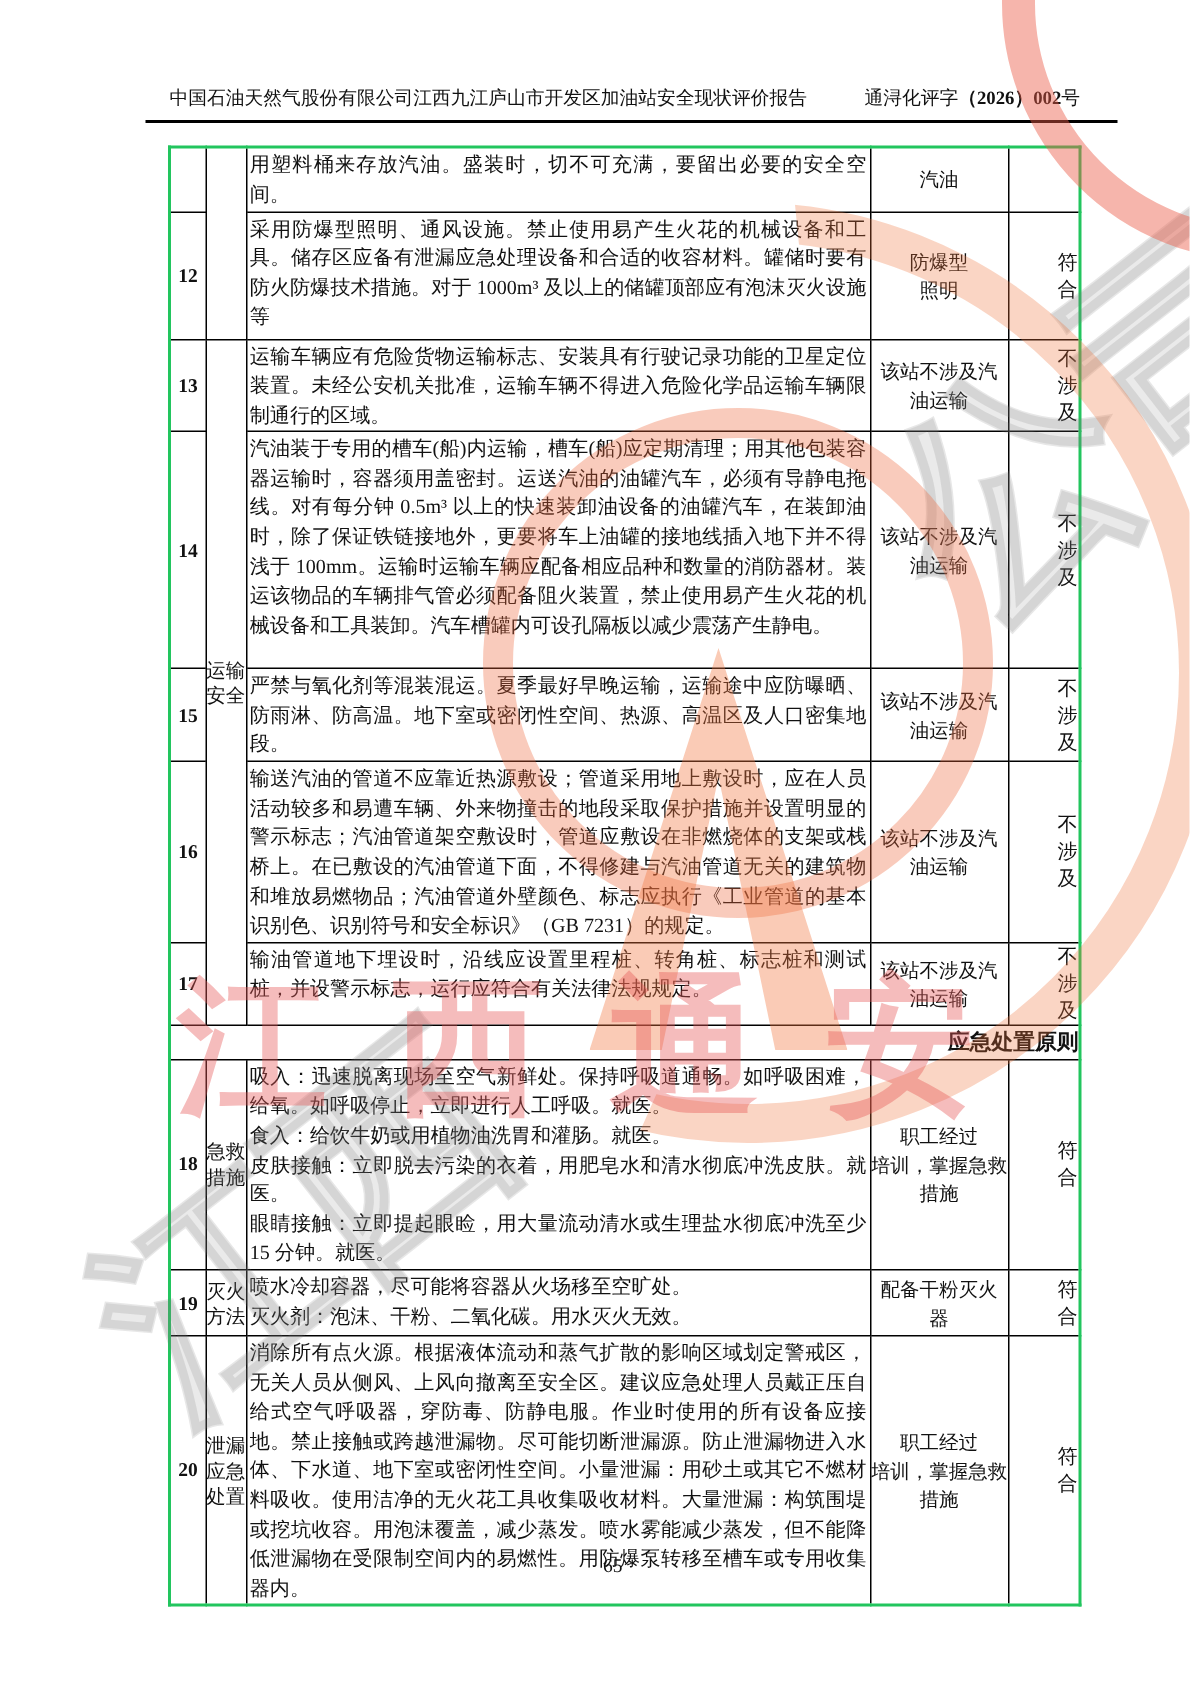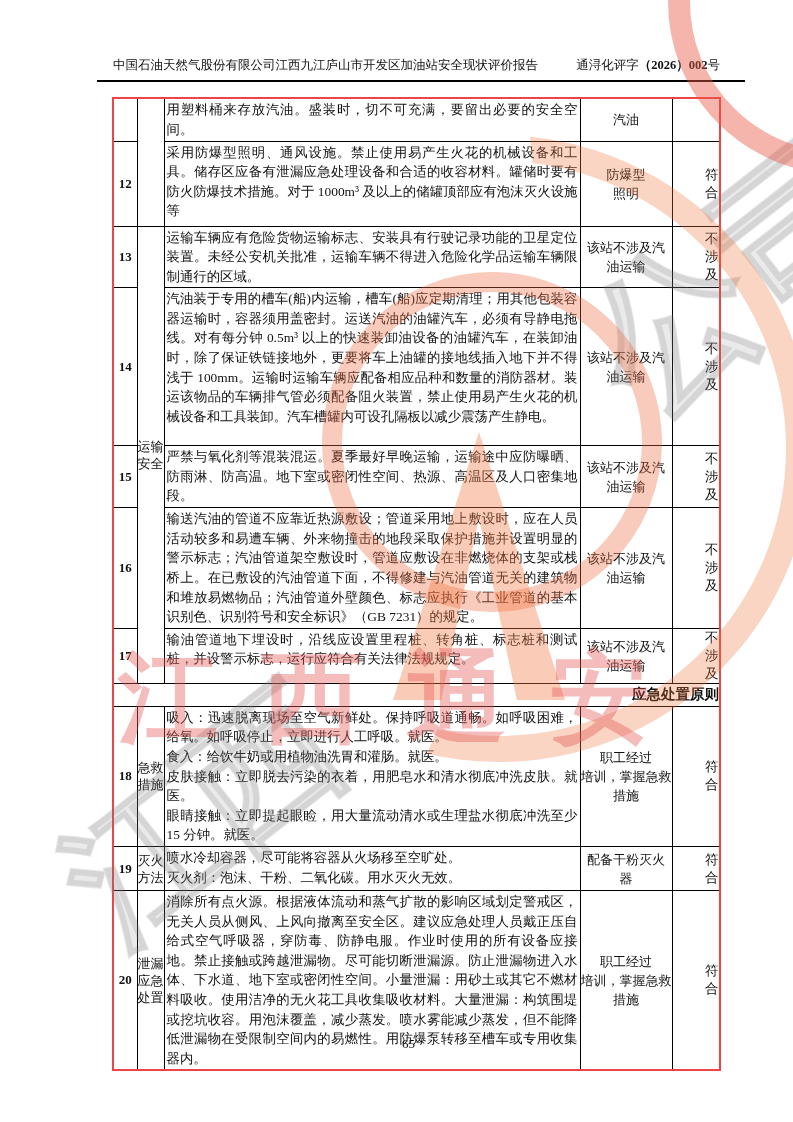--- a/index.html
+++ b/index.html
@@ -14,21 +14,21 @@
   
   .hdr-left{position:absolute;left:113px;top:57px;font-size:12.5px;white-space:nowrap;}
   .hdr-right{position:absolute;top:57px;right:73px;font-size:12.5px;white-space:nowrap;margin-left:27px;}
   .hdr-right .num{font-weight:bold;}
   .hdr-rule{position:absolute;left:97px;top:80px;width:648px;height:2px;background:#000;}
   
   table.main{
     position:absolute;left:112px;top:97px;
     border-collapse:collapse;table-layout:fixed;
     width:608px;
-    border:2px solid #ef4444;
+    border:2px solid #22c55e;
     font-family:Liberation Serif, serif;
   }
   td{border:1px solid #000;vertical-align:middle;padding:0;overflow:hidden;}
   td.no{text-align:center;font-weight:bold;font-size:13px;}
   td.cat{text-align:center;font-size:13px;line-height:17px;white-space:pre-line;}
   td.content{
     font-size:13.4px;line-height:19.6px;text-align:justify;
     padding:1px 2px;white-space:pre-line;vertical-align:top;
   }
   td.measure{text-align:center;font-size:13px;line-height:19px;white-space:pre-line;}

